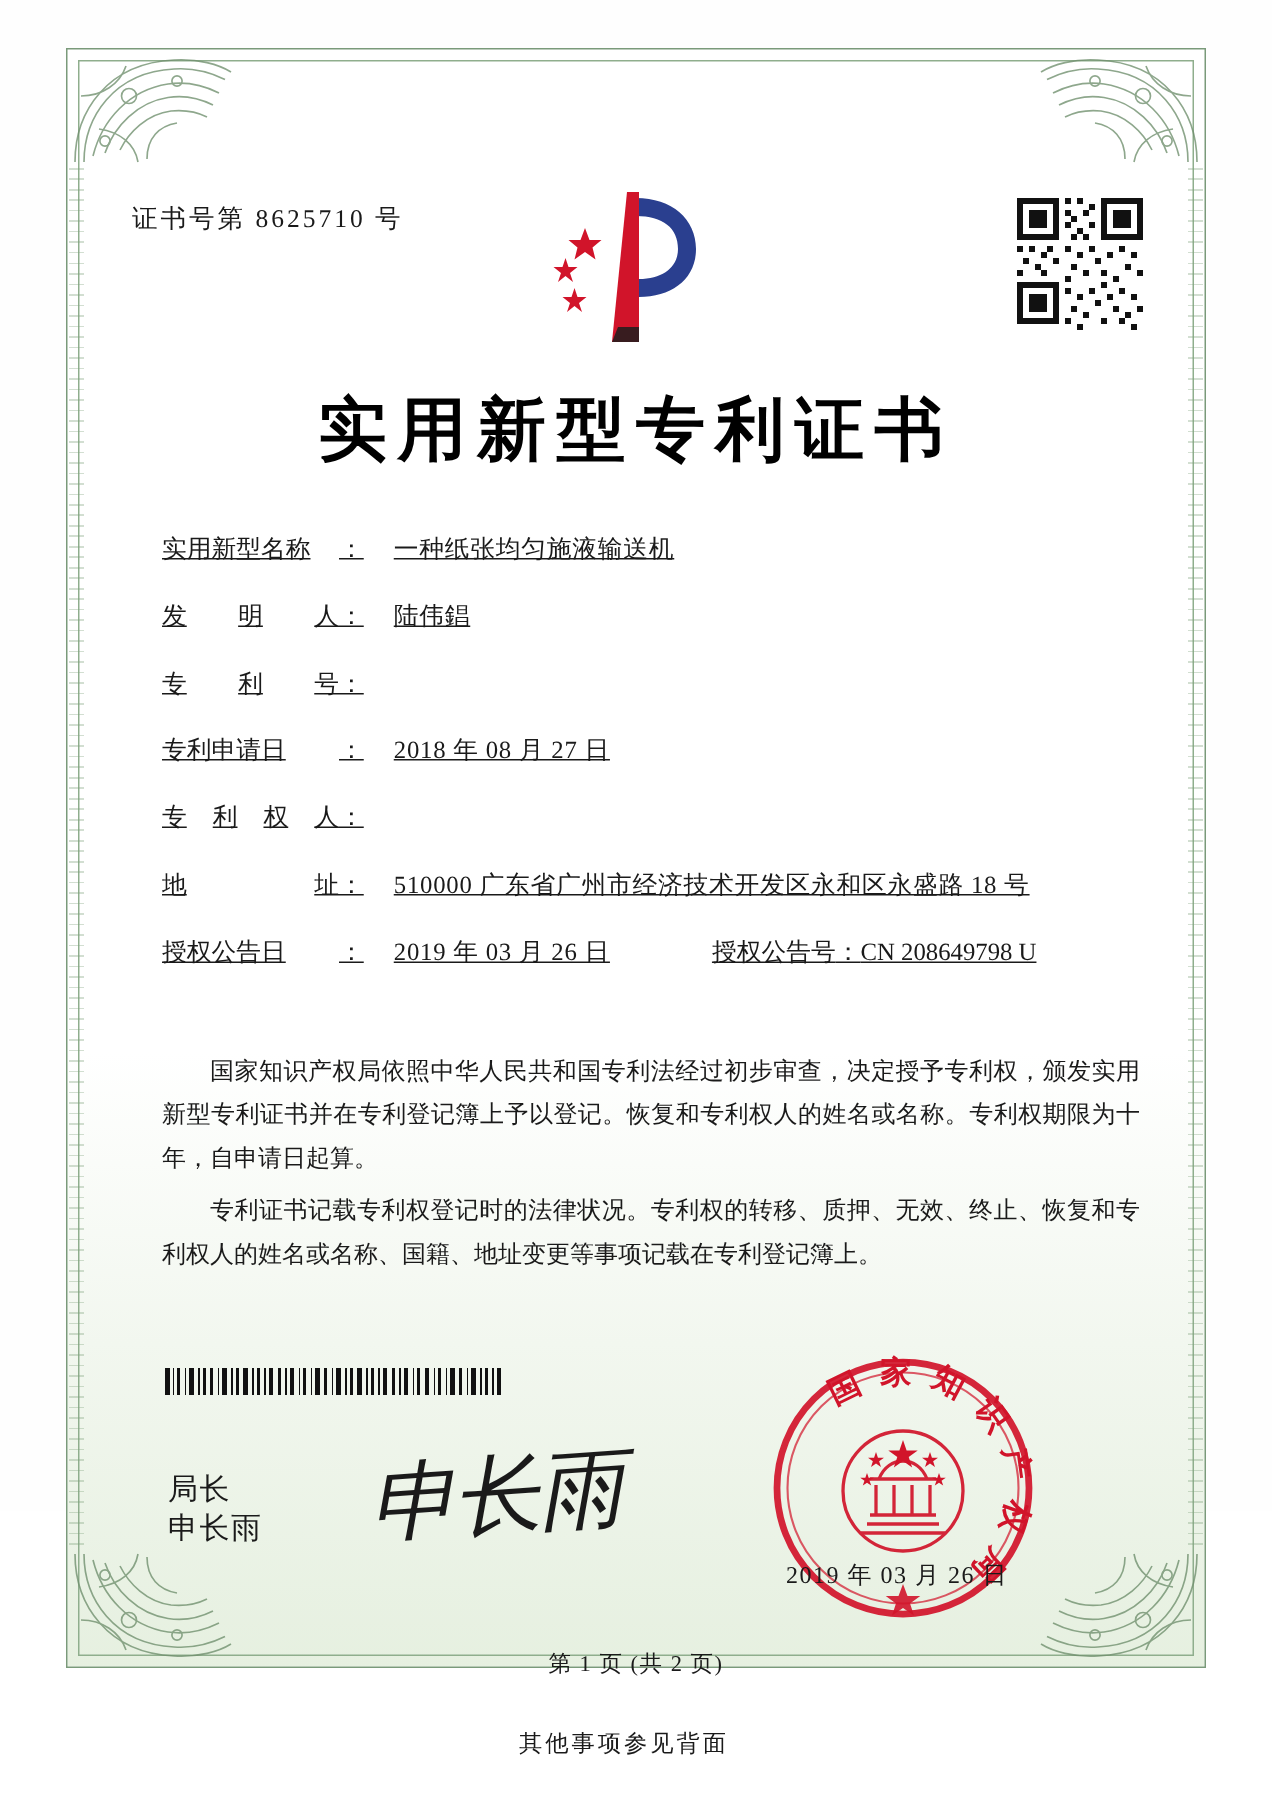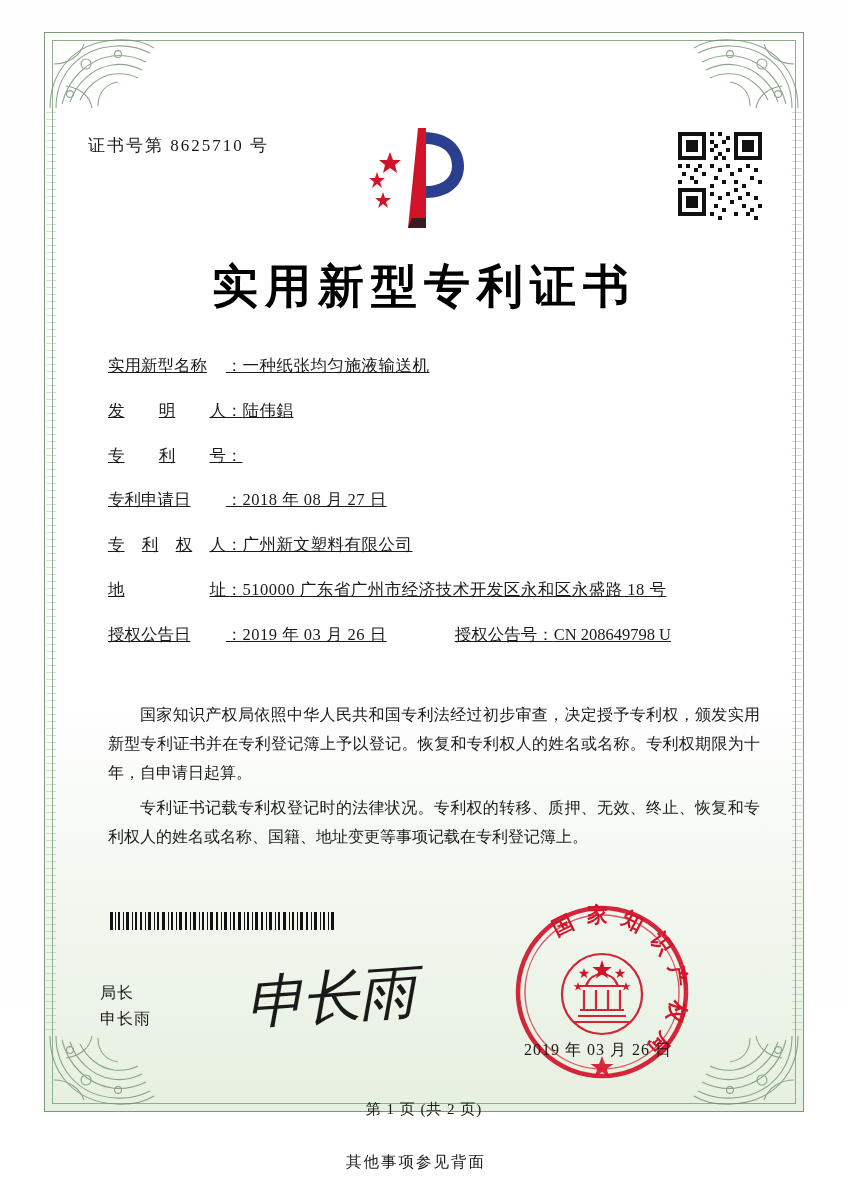--- a/index.html
+++ b/index.html
@@ -138,21 +138,21 @@
     flex: 0 0 118px;
     letter-spacing: 0px;
     white-space: nowrap;
   }
   .f-label.spread {
     display: flex;
     justify-content: space-between;
   }
   .f-label.spread span { display: inline-block; }
   .f-colon { flex: 0 0 10px; }
-  .f-value { flex: 1 1 auto; letter-spacing: .5px; }
+  .f-value { flex: 1 1 auto; letter-spacing: .5px; margin-left: 20px; }
   .f-value.mono { font-family: "Liberation Serif", serif; letter-spacing: 1.2px; }
 
   .field-row.dual .f-value { flex: 0 0 auto; }
   .sec-label {
     margin-left: 68px;
     white-space: nowrap;
   }
 
   
   .paras {
@@ -175,23 +175,23 @@
     left: 110px;
     top: 912px;
     width: 228px;
     height: 18px;
   }
   .barcode svg { display: block; width: 100%; height: 100%; }
 
   
   .sig-label {
     position: absolute;
-    left: 100px;
+    left: 112px;
     top: 980px;
-    font-size: 16px;
+    font-size: 20px;
     line-height: 26px;
     letter-spacing: 1px;
   }
   .sig-hand {
     position: absolute;
     left: 246px;
     top: 958px;
     width: 200px;
     height: 78px;
     font-family: "Liberation Serif", serif;
@@ -444,21 +444,20 @@
     </div>
 
     <div class="field-row">
       <div class="f-label spread">
         <span>专</span>
         <span>利</span>
         <span>权</span>
         <span>人</span>
       </div>
       <div class="f-colon">：</div>
-      <div class="f-value">广州新文塑料有限公司</div>
     </div>
 
     <div class="field-row">
       <div class="f-label spread">
         <span>地</span>
         <span>址</span>
       </div>
       <div class="f-colon">：</div>
       <div class="f-value">510000 广东省广州市经济技术开发区永和区永盛路 18 号</div>
     </div>

